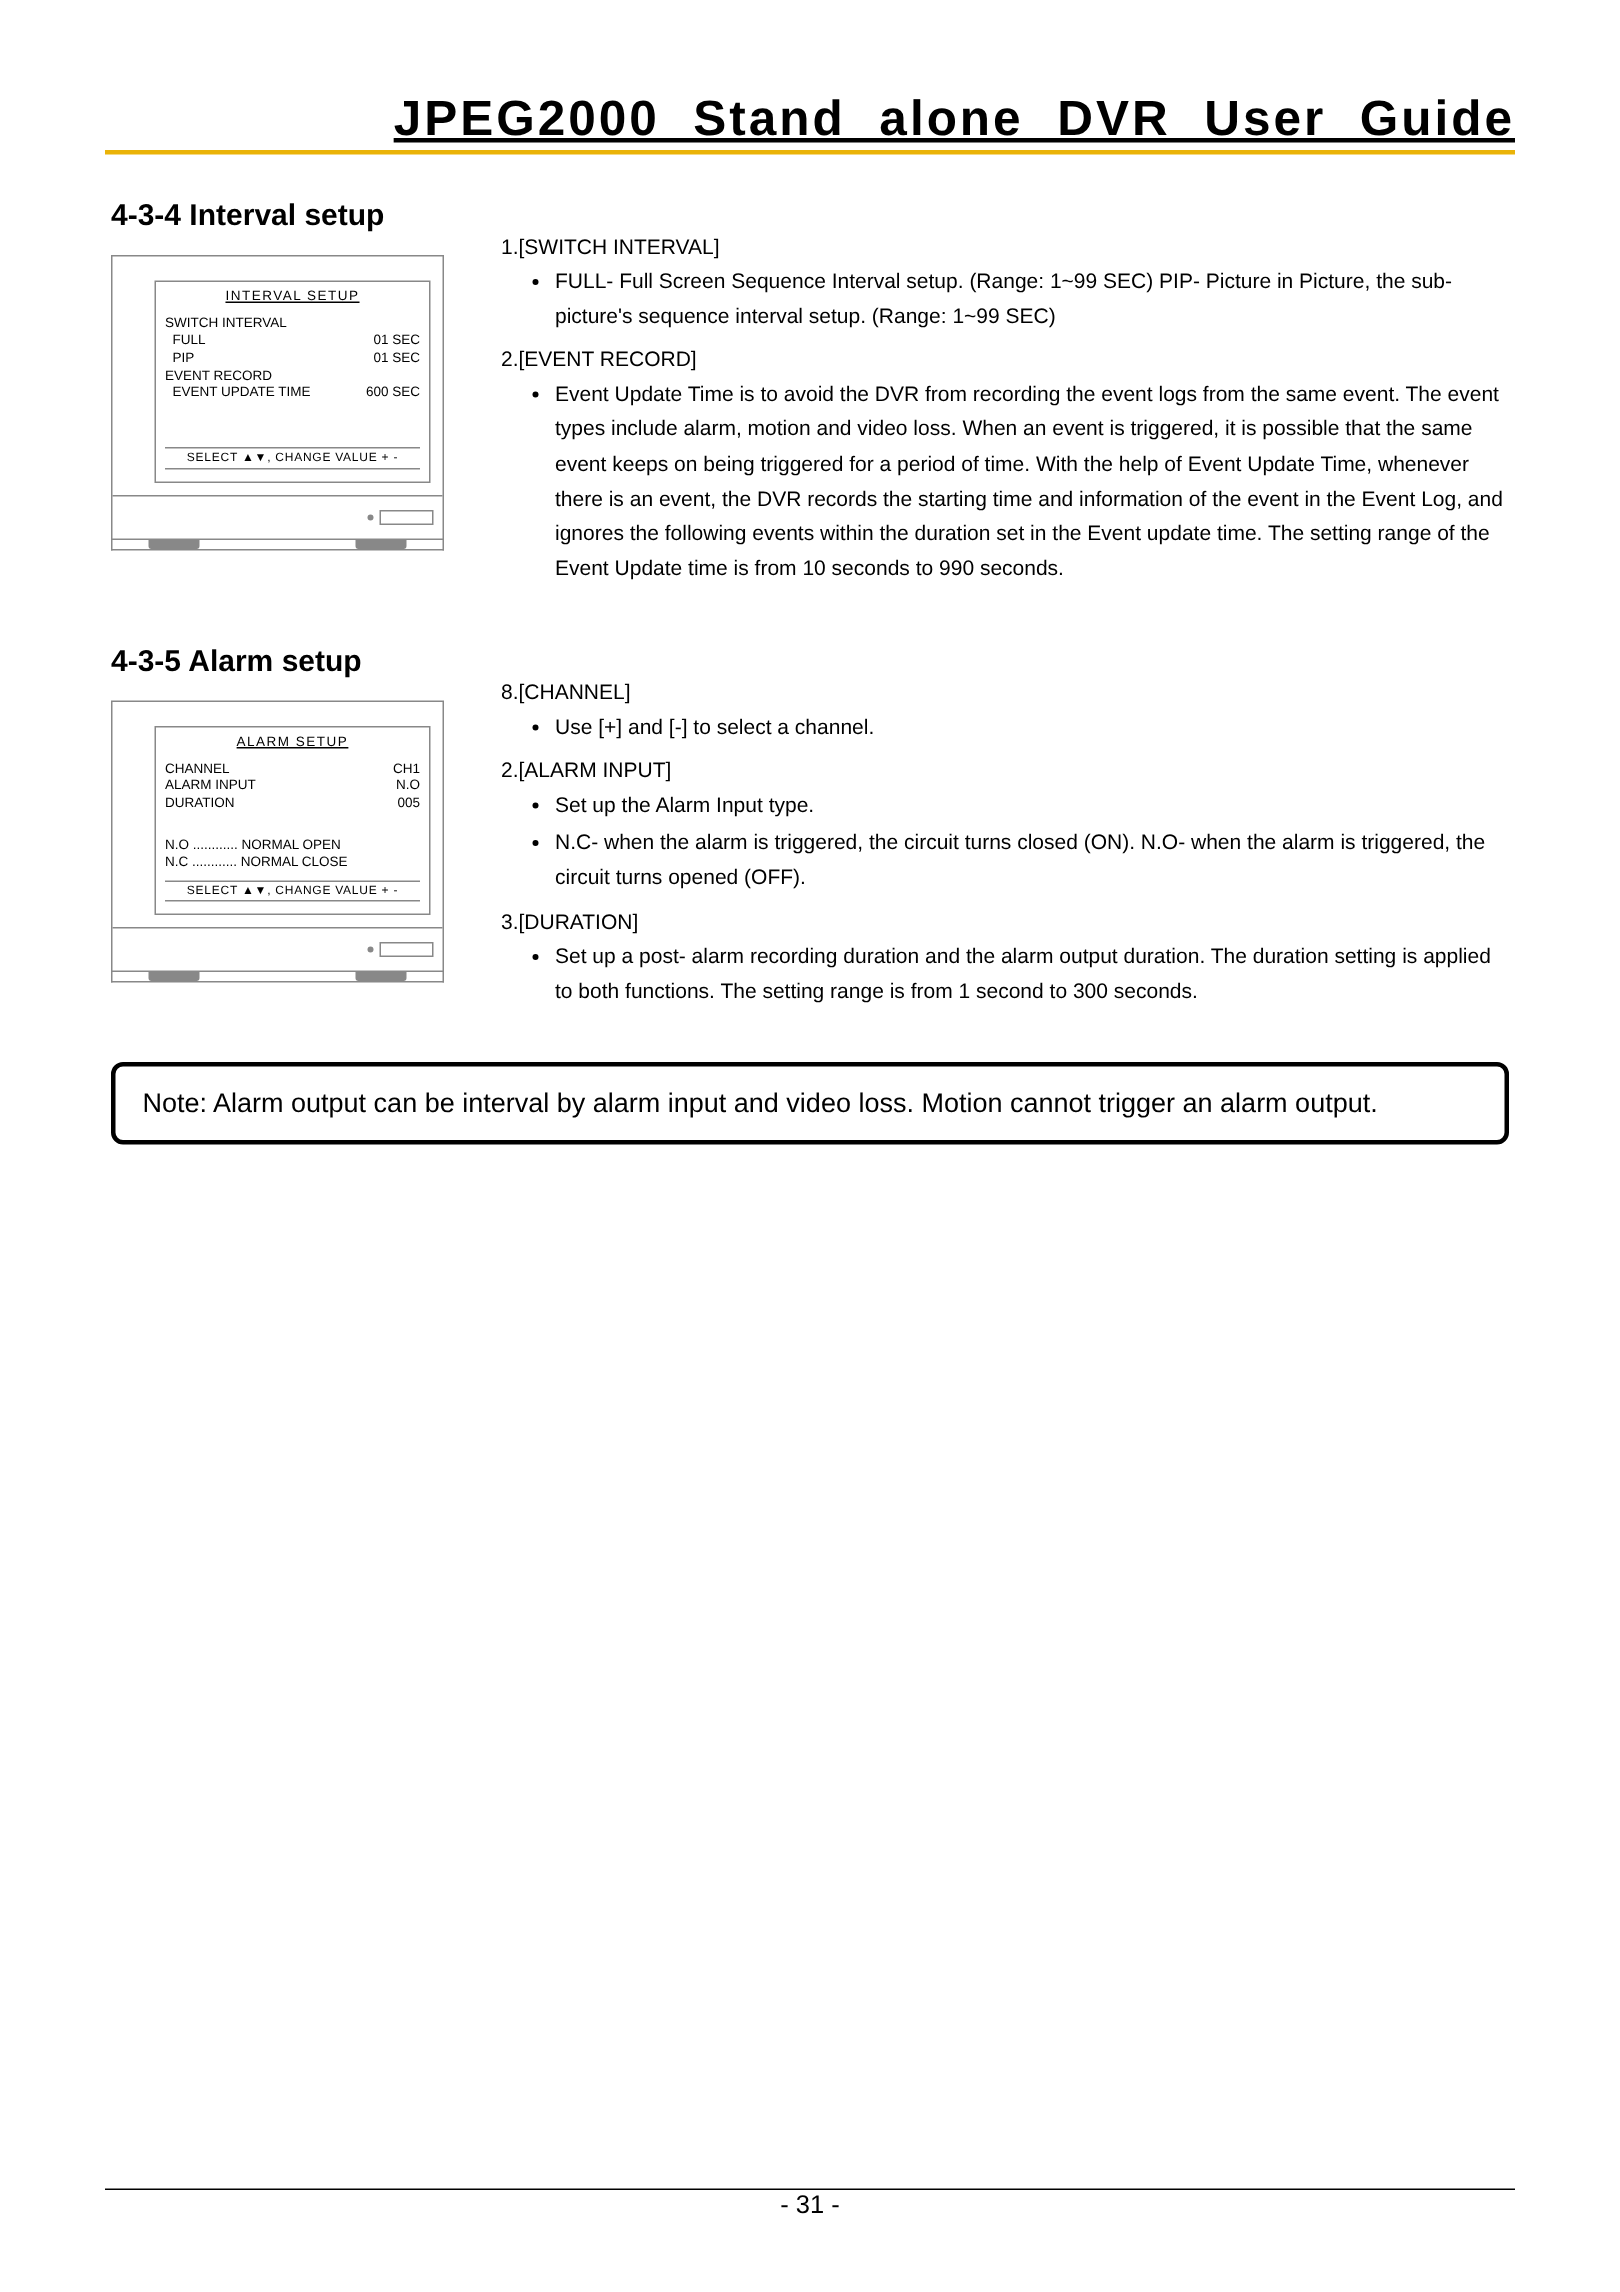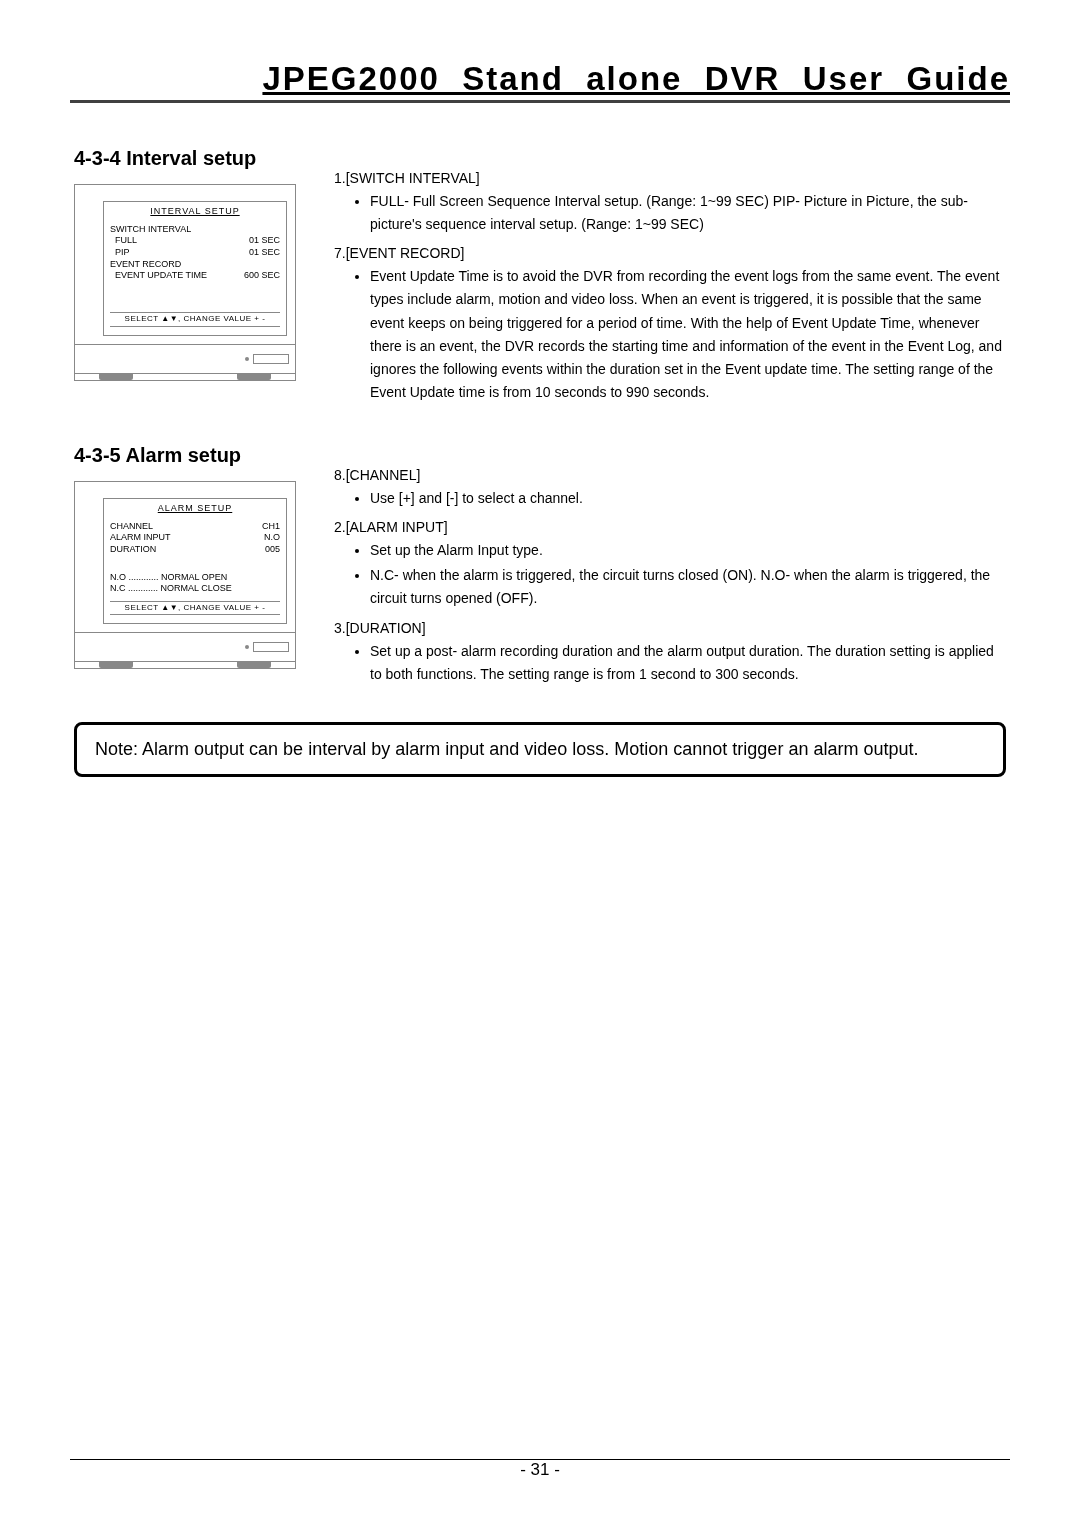--- a/index.html
+++ b/index.html
@@ -9,22 +9,22 @@
     color: #000;
   }
   .page {
     width: 1080px;
     height: 1528px;
     box-sizing: border-box;
     padding: 60px 70px 40px 70px;
     position: relative;
   }
   .title-block {
-    border-bottom: 3px solid #404040;
-    margin-bottom: 40px;
+    border-bottom: 3px solid #eab308;
+    margin-bottom: 26px;
     padding-bottom: 2px;
   }
   .title {
     font-size: 33px;
     font-weight: bold;
     text-align: right;
     text-decoration: underline;
     letter-spacing: 2px;
     white-space: pre;
   }
@@ -203,21 +203,21 @@
               </div>
             </div>
         </div>
       </div>
 
       <div class="right-col">
         <div class="item-label">1.[SWITCH INTERVAL]</div>
         <ul class="bullets">
           <li>FULL- Full Screen Sequence Interval setup. (Range: 1~99 SEC) PIP- Picture in Picture, the sub-picture's sequence interval setup. (Range: 1~99 SEC)</li>
         </ul>
-        <div class="item-label">7.[EVENT RECORD]</div>
+        <div class="item-label">2.[EVENT RECORD]</div>
         <ul class="bullets">
           <li>Event Update Time is to avoid the DVR from recording the event logs from the same event. The event types include alarm, motion and video loss. When an event is triggered, it is possible that the same event keeps on being triggered for a period of time. With the help of Event Update Time, whenever there is an event, the DVR records the starting time and information of the event in the Event Log, and ignores the following events within the duration set in the Event update time. The setting range of the Event Update time is from 10 seconds to 990 seconds.</li>
         </ul>
       </div>
     </div>
 
     <div class="section">
       <div class="left-col">
         <div class="sec-heading">4-3-5 Alarm setup</div>
         <div>

